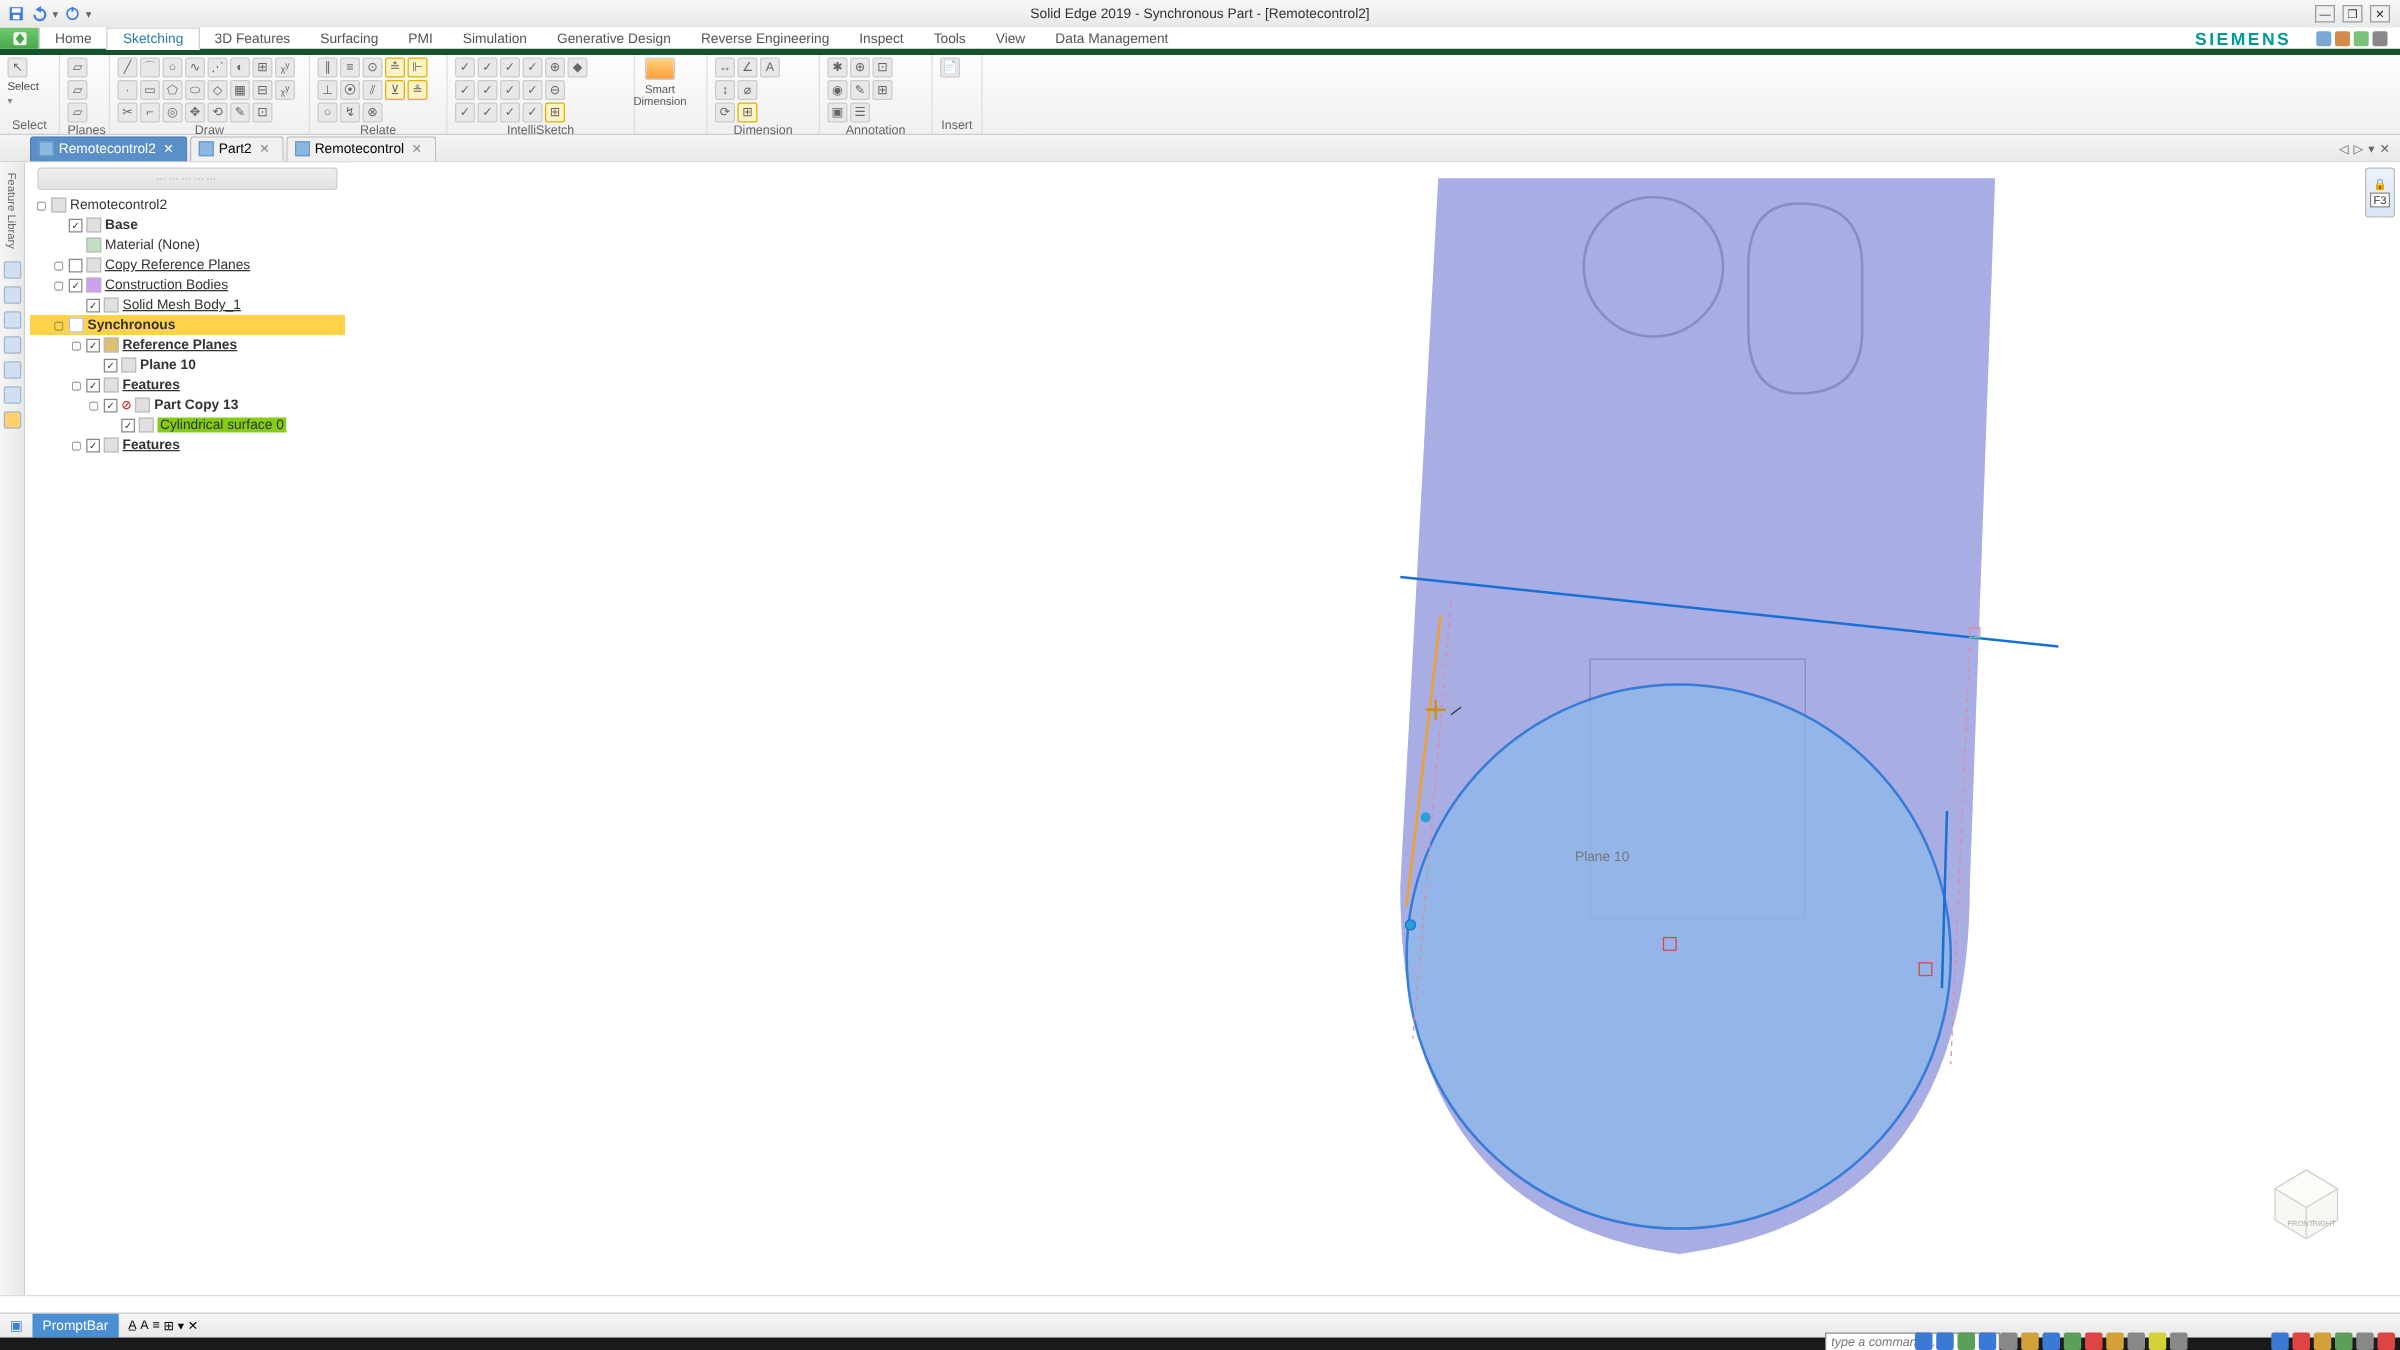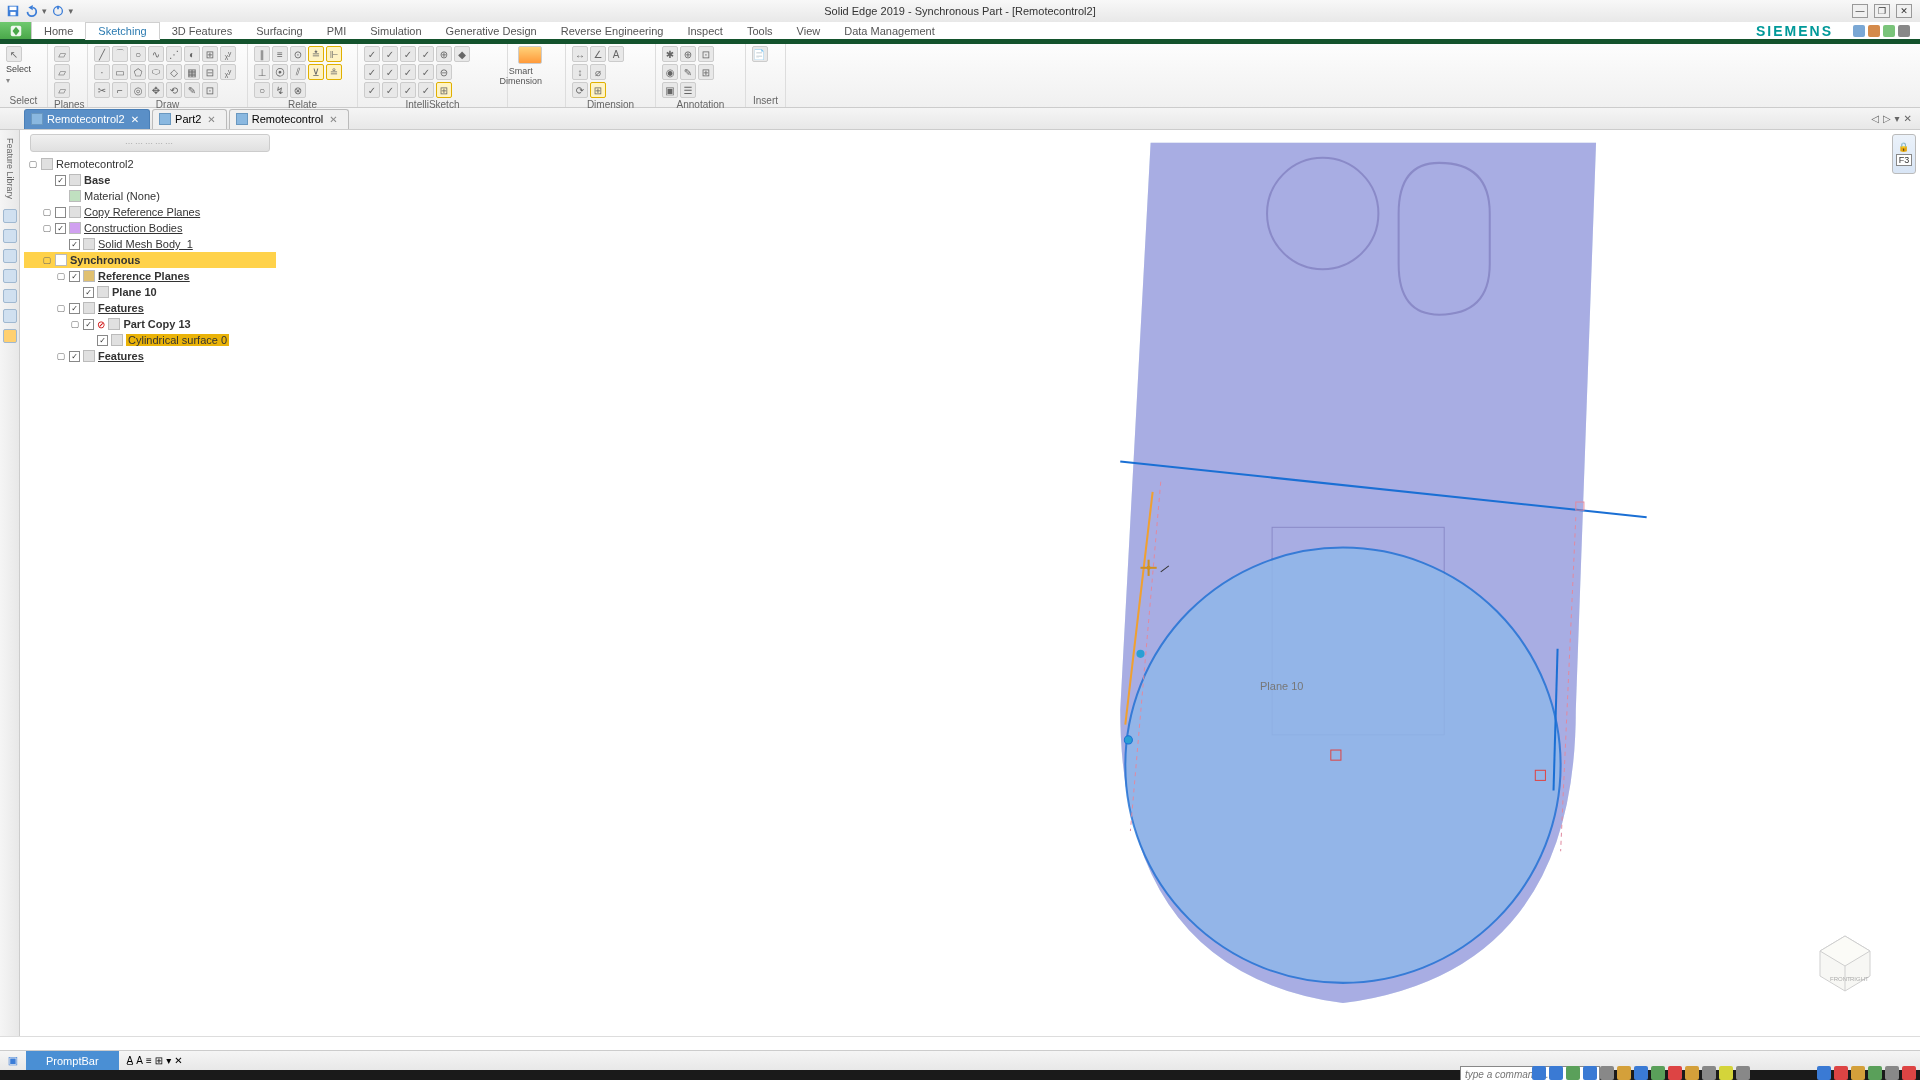--- a/index.html
+++ b/index.html
@@ -28,21 +28,21 @@
 .view-icons span:nth-child(4){background:#888;}
 
 
 .ribbon { height: 64px; background: linear-gradient(#fdfdfd,#f0f0f0); border-bottom: 1px solid #ccc; display: flex; font-size: 10px; color: #555; }
 .rgroup { border-right: 1px solid #ddd; padding: 2px 6px 0 6px; display: flex; flex-direction: column; }
 .rgroup .icons { flex: 1; display: flex; gap: 2px; }
 .rgroup .col { display: flex; flex-direction: column; gap: 2px; }
 .ricon { width: 16px; height: 16px; background: #e8e8e8; border: 1px solid #ccc; border-radius: 2px; display:inline-flex; align-items:center; justify-content:center; font-size:10px; color:#666; }
 .ricon.active { background:#fff3c4; border-color:#e0b000; }
 .rlabel { text-align: center; padding: 1px 0; color: #666; }
-.rbig { width:28px; height:40px; display:flex; flex-direction:column; align-items:flex-end; justify-content:center; gap:2px; }
+.rbig { width:28px; height:40px; display:flex; flex-direction:column; align-items:center; justify-content:center; gap:2px; }
 .rbig .bigicon { width:24px; height:24px; background:#e8e8e8; border:1px solid #ccc; border-radius:2px; }
 
 
 .doctabs { height: 22px; background: linear-gradient(#f5f5f5,#e8e8e8); border-bottom: 1px solid #ccc; display: flex; align-items: center; font-size: 11px; padding-left: 24px; gap:0; position:relative; }
 .doctab { height: 20px; padding: 0 8px 0 6px; display: flex; align-items: center; gap: 4px; border: 1px solid #bbb; border-bottom: none; border-radius: 3px 3px 0 0; background: #f0f0f0; margin-right:2px; }
 .doctab.active { background: #5a8fc7; color:#fff; border-color:#4a7fb7; }
 .doc-icon { width:12px; height:12px; background:#8ab8e0; border:1px solid #6a98c0; }
 .close-x { font-size:10px; color:#888; padding:0 2px; }
 .doctab.active .close-x { color:#fff; }
 .doc-nav { margin-left:auto; padding-right:8px; display:flex; gap:4px; font-size:10px; color:#666; }
@@ -75,21 +75,21 @@
 .plane-label { position:absolute; font-size:11px; color:#777; }
 
 
 .rightlock { position:absolute; right:4px; top:4px; width:24px; height:40px; border:1px solid #bbb; background:linear-gradient(#ebf2fa,#d8e5f5); border-radius:3px; display:flex; flex-direction:column; align-items:center; justify-content:center; font-size:9px; color:#333; gap:2px; }
 
 
 .compass { position:absolute; right:40px; bottom:40px; width:70px; height:70px; opacity:0.7; }
 
 
 .statusbar { height: 20px; background: linear-gradient(#f5f5f5,#e8e8e8); border-top:1px solid #ccc; display:flex; align-items:center; font-size:11px; }
-.status-label { background:#4a8fd4; color:#fff; padding:2px 20px; height:100%; display:flex; align-items:center; }
+.status-label { background:#4a8fd4; color:#fff; padding:2px 8px; height:100%; display:flex; align-items:center; }
 .status-msg { padding:0 8px; flex:1; border:1px inset #ddd; margin:1px 2px; height:16px; display:flex; align-items:center; background:#fff; }
 .status-blank { height:14px; background:#fff; border-top:1px solid #ddd; }
 
 
 .taskbar { height: 10px; background: #1a1a1a; display:flex; align-items:center; padding:0 6px; gap:4px; position:relative; }
 .task-input { position:absolute; right:320px; top:-4px; width:140px; height:16px; background:#fff; border:1px solid #888; font-size:10px; font-style:italic; color:#888; padding:0 4px; }
 .task-icons { position:absolute; right:4px; top:-4px; display:flex; gap:3px; }
 .task-icons span, .task-icons2 span { width:14px; height:14px; border-radius:2px; display:inline-block; }
 .task-icons2 { position:absolute; right:170px; top:-4px; display:flex; gap:3px; }
 </style>
@@ -433,21 +433,21 @@
             <span class="exp">▢</span>
             <span class="chk">✓</span>
             <span style="color:#c00;font-size:10px">⊘</span>
             <span class="nicon"></span>
             <span class="lbl bold">Part Copy 13</span>
           </div>
         <div class="node indent4">
             <span class="exp"></span>
             <span class="chk">✓</span>
             <span class="nicon"></span>
-            <span class="lbl" style="background:#eab308;padding:0 2px">Cylindrical surface 0</span>
+            <span class="lbl" style="background:#84cc16;padding:0 2px">Cylindrical surface 0</span>
           </div>
         <div class="node indent2 ul">
             <span class="exp">▢</span>
             <span class="chk">✓</span>
             <span class="nicon"></span>
             <span class="lbl bold">Features</span>
           </div>
       </div>
     </div>
 

